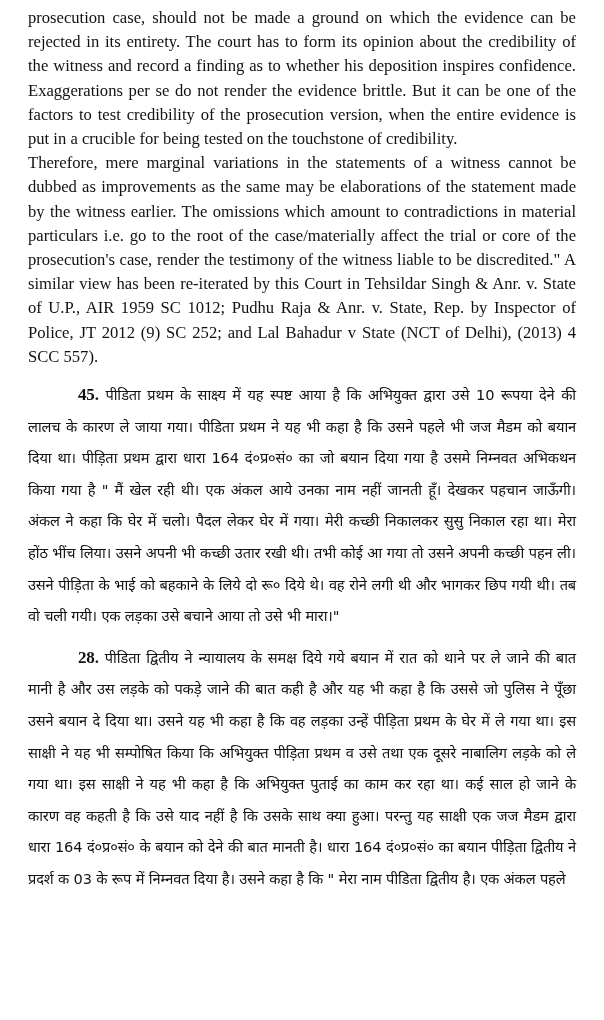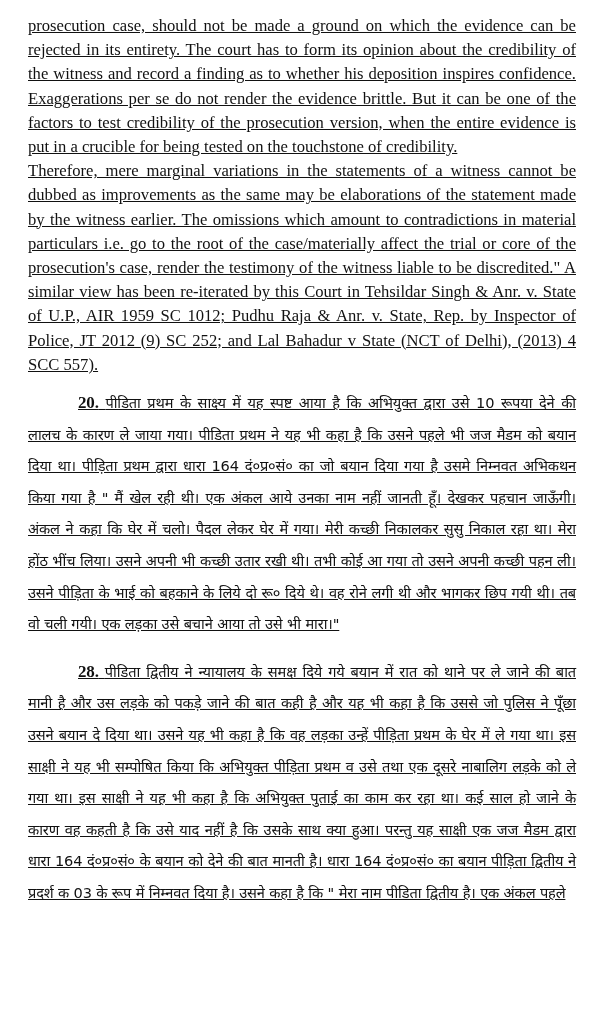--- a/index.html
+++ b/index.html
@@ -10,65 +10,64 @@
     body {
       width: 604px;
       height: 1020px;
       overflow: hidden;
       position: relative;
       color: #111111;
     }
     .page {
       position: absolute;
       left: 28px;
-      top: 8px;
+      top: 0;
       width: 548px;
-      text-decoration: underline;
     }
     .en-para {
       font-family: "Liberation Serif", "DejaVu Serif", serif;
       font-size: 16.6px;
       line-height: 24.2px;
       text-align: justify;
       margin: 0;
     }
     .en-para.p1 { margin-top: 6px; }
     .en-para.p2 { }
     .hi-para {
       font-family: "DejaVu Sans", "Liberation Sans", sans-serif;
       font-size: 14.6px;
       line-height: 31.6px;
       text-align: justify;
       margin: 0;
       text-indent: 50px;
       letter-spacing: -0.15px;
     }
     .hi-para.p3 { margin-top: 10px; }
-    .hi-para.p4 { margin-top: 16px; }
+    .hi-para.p4 { margin-top: 10px; }
     .para-num {
       font-family: "Liberation Serif", "DejaVu Serif", serif;
       font-weight: bold;
       font-size: 17px;
     }
   </style>
 </head>
 <body>
 
 <div class="page">
 
   <p class="en-para p1">
     <span>prosecution case, should not be made a ground on which the evidence can be rejected in its entirety. The court has to form its opinion about the credibility of the witness and record a finding as to whether his deposition inspires confidence. Exaggerations per se do not render the evidence brittle. But it can be one of the factors to test credibility of the prosecution version, when the entire evidence is put in a crucible for being tested on the touchstone of credibility.</span>
   </p>
 
   <p class="en-para p2">
     <span>Therefore, mere marginal variations in the statements of a witness cannot be dubbed as improvements as the same may be elaborations of the statement made by the witness earlier. The omissions which amount to contradictions in material particulars i.e. go to the root of the case/materially affect the trial or core of the prosecution's case, render the testimony of the witness liable to be discredited." A similar view has been re-iterated by this Court in Tehsildar Singh &amp; Anr. v. State of U.P., AIR 1959 SC 1012; Pudhu Raja &amp; Anr. v. State, Rep. by Inspector of Police, JT 2012 (9) SC 252; and Lal Bahadur v State (NCT of Delhi), (2013) 4 SCC 557).</span>
   </p>
 
   <p class="hi-para p3">
-    <span class="para-num">20.</span>
+    <span class="para-num">45.</span>
     <span>पीडिता प्रथम के साक्ष्य में यह स्पष्ट आया है कि अभियुक्त द्वारा उसे  10 रूपया देने की लालच के कारण ले जाया गया। पीडिता प्रथम ने यह भी कहा है कि उसने पहले भी जज मैडम को बयान दिया था। पीड़िता प्रथम द्वारा धारा 164 दं०प्र०सं० का जो बयान दिया गया है उसमे निम्नवत अभिकथन किया गया है " मैं खेल रही थी। एक अंकल आये उनका नाम नहीं जानती हूँ। देखकर पहचान जाऊँगी। अंकल ने कहा कि घेर में चलो। पैदल लेकर घेर में गया। मेरी कच्छी निकालकर सुसु निकाल रहा था। मेरा होंठ भींच लिया। उसने अपनी भी कच्छी उतार रखी थी। तभी कोई आ गया तो उसने अपनी कच्छी पहन ली। उसने पीड़िता के भाई को बहकाने के लिये दो रू० दिये थे। वह रोने लगी थी और भागकर छिप गयी थी। तब वो चली गयी। एक लड़का उसे बचाने आया तो उसे भी मारा।"</span>
   </p>
 
   <p class="hi-para p4">
     <span class="para-num">28.</span>
     <span>पीडिता द्वितीय ने न्यायालय के समक्ष दिये गये बयान में रात को थाने पर ले जाने की बात मानी है और उस लड़के को पकड़े जाने की बात कही है और यह भी कहा है कि उससे जो पुलिस ने पूँछा उसने बयान दे दिया था। उसने यह भी कहा है कि वह लड़का उन्हें पीड़िता प्रथम के घेर में ले गया था। इस साक्षी ने यह भी सम्पोषित किया कि अभियुक्त पीड़िता प्रथम व उसे तथा एक दूसरे नाबालिग लड़के को ले गया था। इस साक्षी ने यह भी कहा है कि अभियुक्त पुताई का काम कर रहा था। कई साल हो जाने के कारण वह कहती है कि उसे याद नहीं है कि उसके साथ क्या हुआ। परन्तु यह साक्षी एक जज मैडम द्वारा धारा 164 दं०प्र०सं० के बयान को देने की बात मानती है। धारा 164 दं०प्र०सं० का बयान पीड़िता द्वितीय ने प्रदर्श क 03 के रूप में निम्नवत दिया है। उसने कहा है कि " मेरा नाम पीडिता द्वितीय है। एक अंकल पहले</span>
   </p>
 
 </div>
 

